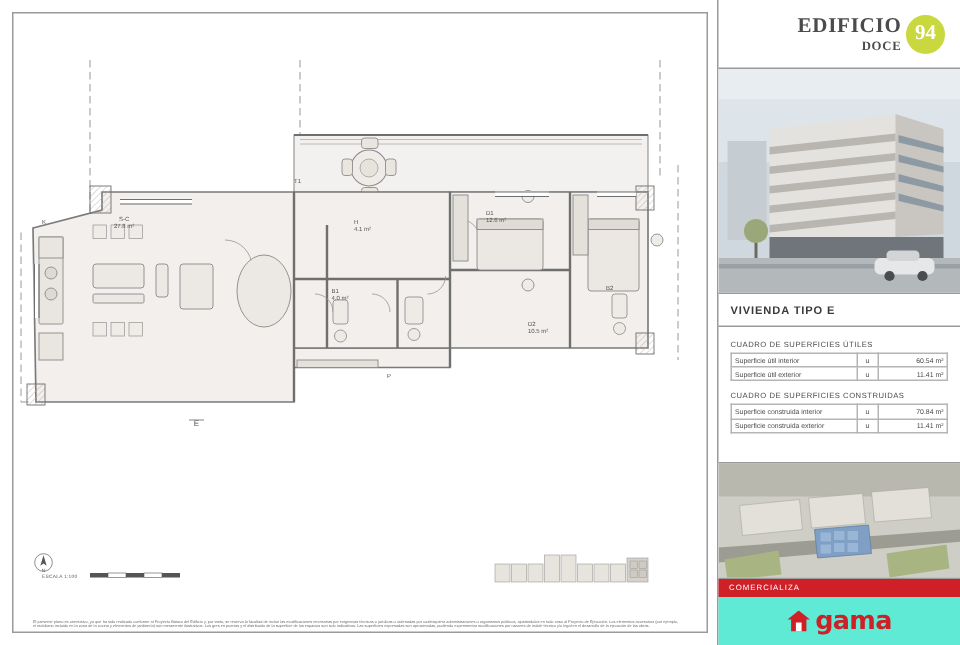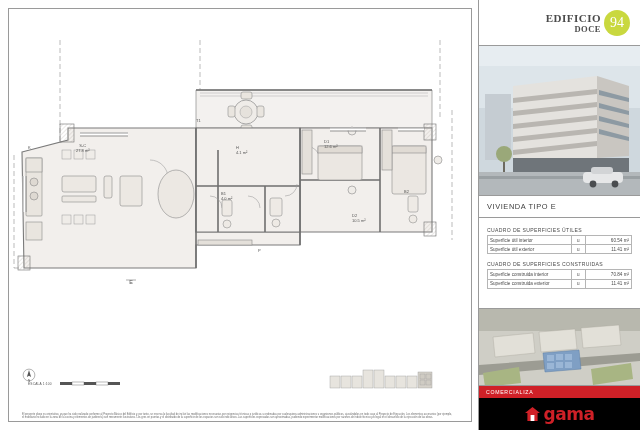--- a/index.html
+++ b/index.html
@@ -31,48 +31,48 @@
   .logo-block {
     position:absolute; left:0; top:0; width:100%; height:46px;
     border-bottom:1px solid #9a9a9a;
   }
   .logo-inner {
     position:absolute; right:10px; top:10px;
     display:flex; align-items:center; gap:3px;
   }
   .logo-text { text-align:right; line-height:1; }
   .logo-text .l1 {
-    font-size:11px; font-weight:bold; letter-spacing:0.5px; color:#4b4b4b;
+    font-size:14px; font-weight:bold; letter-spacing:0.5px; color:#4b4b4b;
     font-family:"Liberation Serif", serif;
   }
   .logo-text .l2 {
     font-size:8.5px; font-weight:bold; letter-spacing:0.5px; color:#4b4b4b;
     font-family:"Liberation Serif", serif; margin-top:1px;text-align:right;
   }
   .logo-circle {
     width:26px; height:26px; border-radius:50%;
     background:#c9d83f; color:#ffffff;
-    font-size:14px; font-weight:normal;
+    font-size:14px; font-weight:bold;
     display:flex; align-items:center; justify-content:center;
     font-family:"Liberation Serif", serif;
   }
 
   .render-block {
     position:absolute; left:0; top:46px; width:100%; height:150px;
     border-bottom:1px solid #9a9a9a; overflow:hidden; background:#e9ecef;
   }
   .render-svg { position:absolute; left:0; top:0; }
 
   .title-block {
     position:absolute; left:0; top:196px; width:100%; height:22px;
     border-bottom:1px solid #9a9a9a;
     display:flex; align-items:center; padding-left:8px;
   }
   .title-block .t {
-    font-size:7.4px; letter-spacing:0.6px; color:#3b3b3b; font-weight:normal;
+    font-size:7.4px; letter-spacing:0.6px; color:#3b3b3b; font-weight:bold;
   }
 
   .tables-block {
     position:absolute; left:0; top:218px; width:100%; height:90px;
     padding:6px 8px 0 8px;
   }
   .tbl-title {
     font-size:5.1px; letter-spacing:0.35px; color:#4a4a4a; margin:3px 0 2px 0;
   }
   table.s { width:100%; border-collapse:collapse; }
@@ -94,21 +94,21 @@
   .comm-block {
     position:absolute; left:0; top:386px; width:100%; height:44px;
   }
   .comm-bar {
     height:12px; background:#cf2027; color:#fff;
     font-size:5.2px; letter-spacing:0.7px;
     display:flex; align-items:center; padding-left:7px;
   }
   .gama {
     height:32px; display:flex; align-items:center; justify-content:center;
-    gap:4px; background:#000000;text-align:right;
+    gap:4px; background:#5eead4;text-align:right;
   }
   .gama-house { position:relative; width:15px; height:14px; }
   .gama-word {
     font-size:17px; color:#cf2027; font-weight:bold; letter-spacing:-0.5px;
     font-family:"DejaVu Sans", sans-serif; line-height:1;
   }
 
   
   .legal {
     position:absolute; left:22px; bottom:10px; width:430px;

